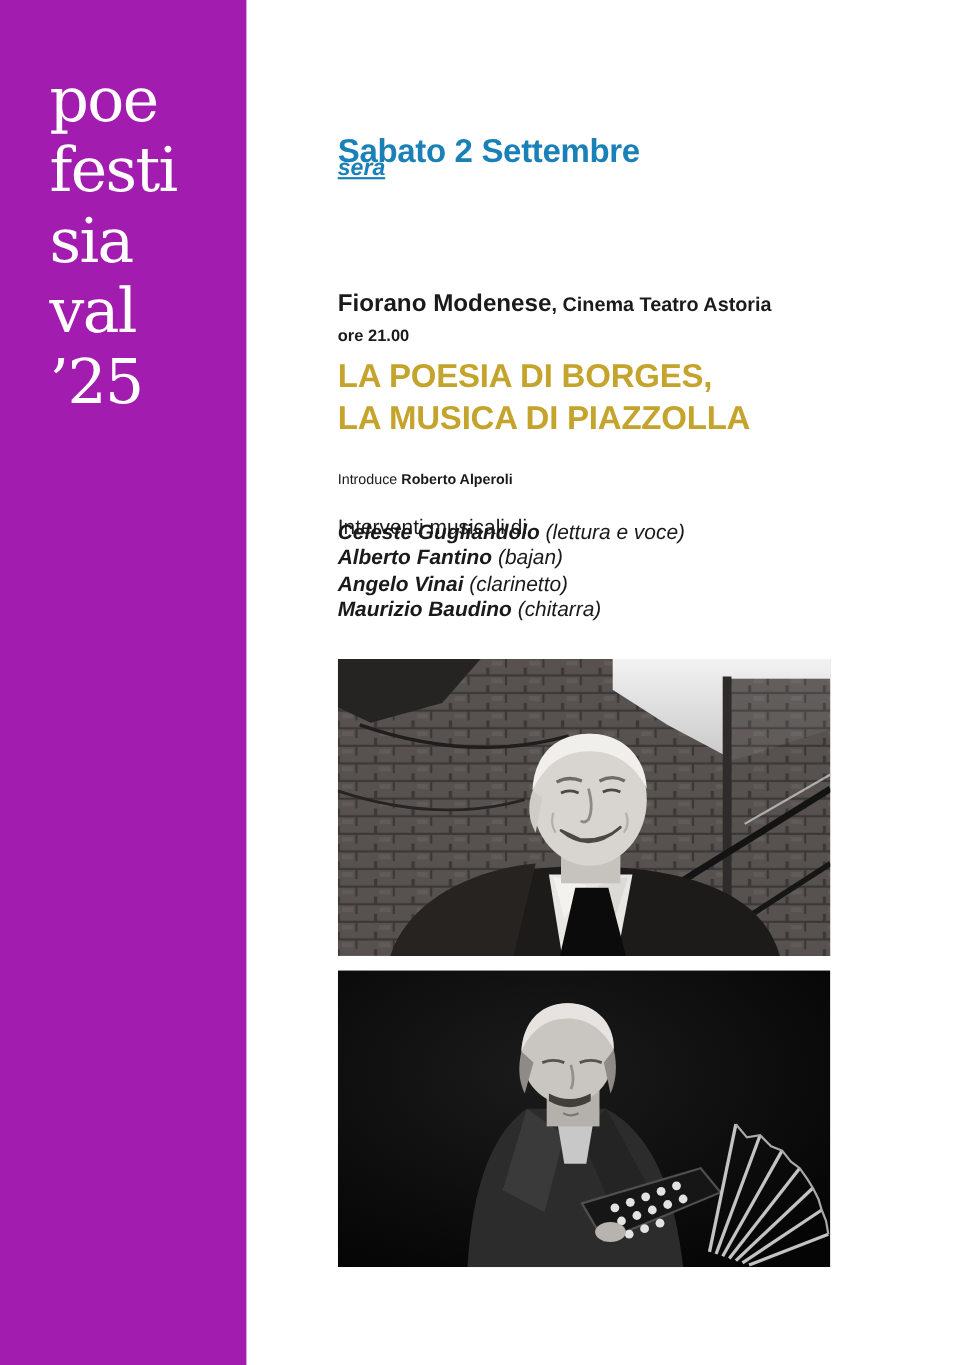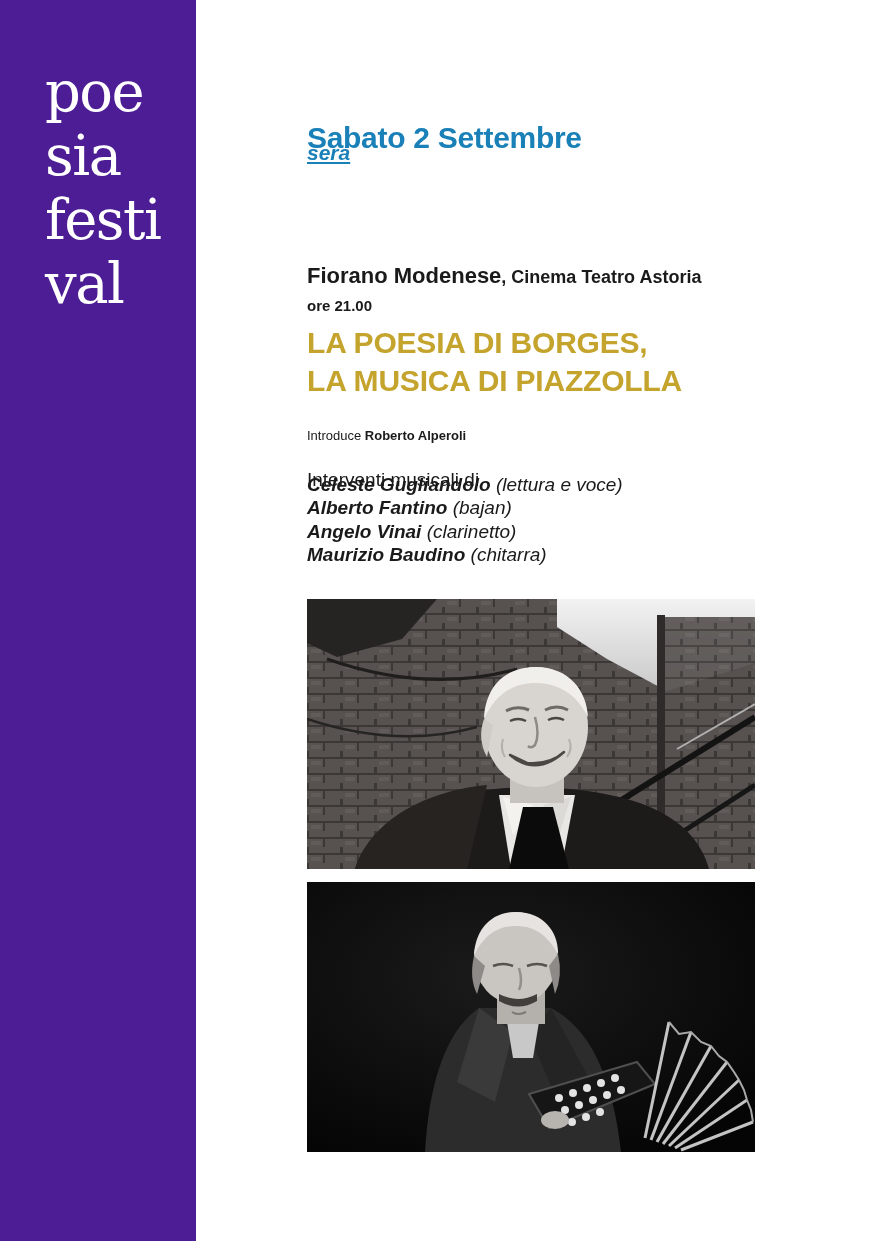--- a/index.html
+++ b/index.html
@@ -4,22 +4,22 @@
 <style>
   html,body { margin:0; padding:0; background:#ffffff; }
   .page {
     position:relative; width:875px; height:1241px;
     background:#ffffff; overflow:hidden;
     font-family:"Liberation Sans", sans-serif;
     color:#1a1a1a;
   }
   
   .sidebar {
-    position:absolute; left:0; top:0; width:196px; height:1241px;
-    background:#4c1d95;
+    position:absolute; left:0; top:0; width:224px; height:1241px;
+    background:#a21caf;
   }
   .logo {
     position:absolute; left:45px; top:60px;
     font-family:"DejaVu Serif", serif;
     font-size:56px; line-height:64px; letter-spacing:-1.5px;
     color:#ffffff;
   }
   .logo span { display:block; }
   
   .content { position:absolute; left:307px; top:0; width:448px; height:1241px; }
@@ -58,23 +58,24 @@
   .photo svg { display:block; width:448px; height:270px; }
 </style>
 </head>
 <body>
 
 <div class="page">
 
   <aside class="sidebar">
     <div class="logo">
       <span>poe</span>
+      <span>festi</span>
       <span>sia</span>
-      <span>festi</span>
       <span>val</span>
+      <span>’25</span>
     </div>
   </aside>
 
   <main class="content">
 
     <h1 class="date">Sabato 2 Settembre</h1>
     <div class="sera">sera</div>
 
     <div class="venue">
       <span class="venue-city">Fiorano Modenese</span><span class="venue-place">, Cinema Teatro Astoria</span>

